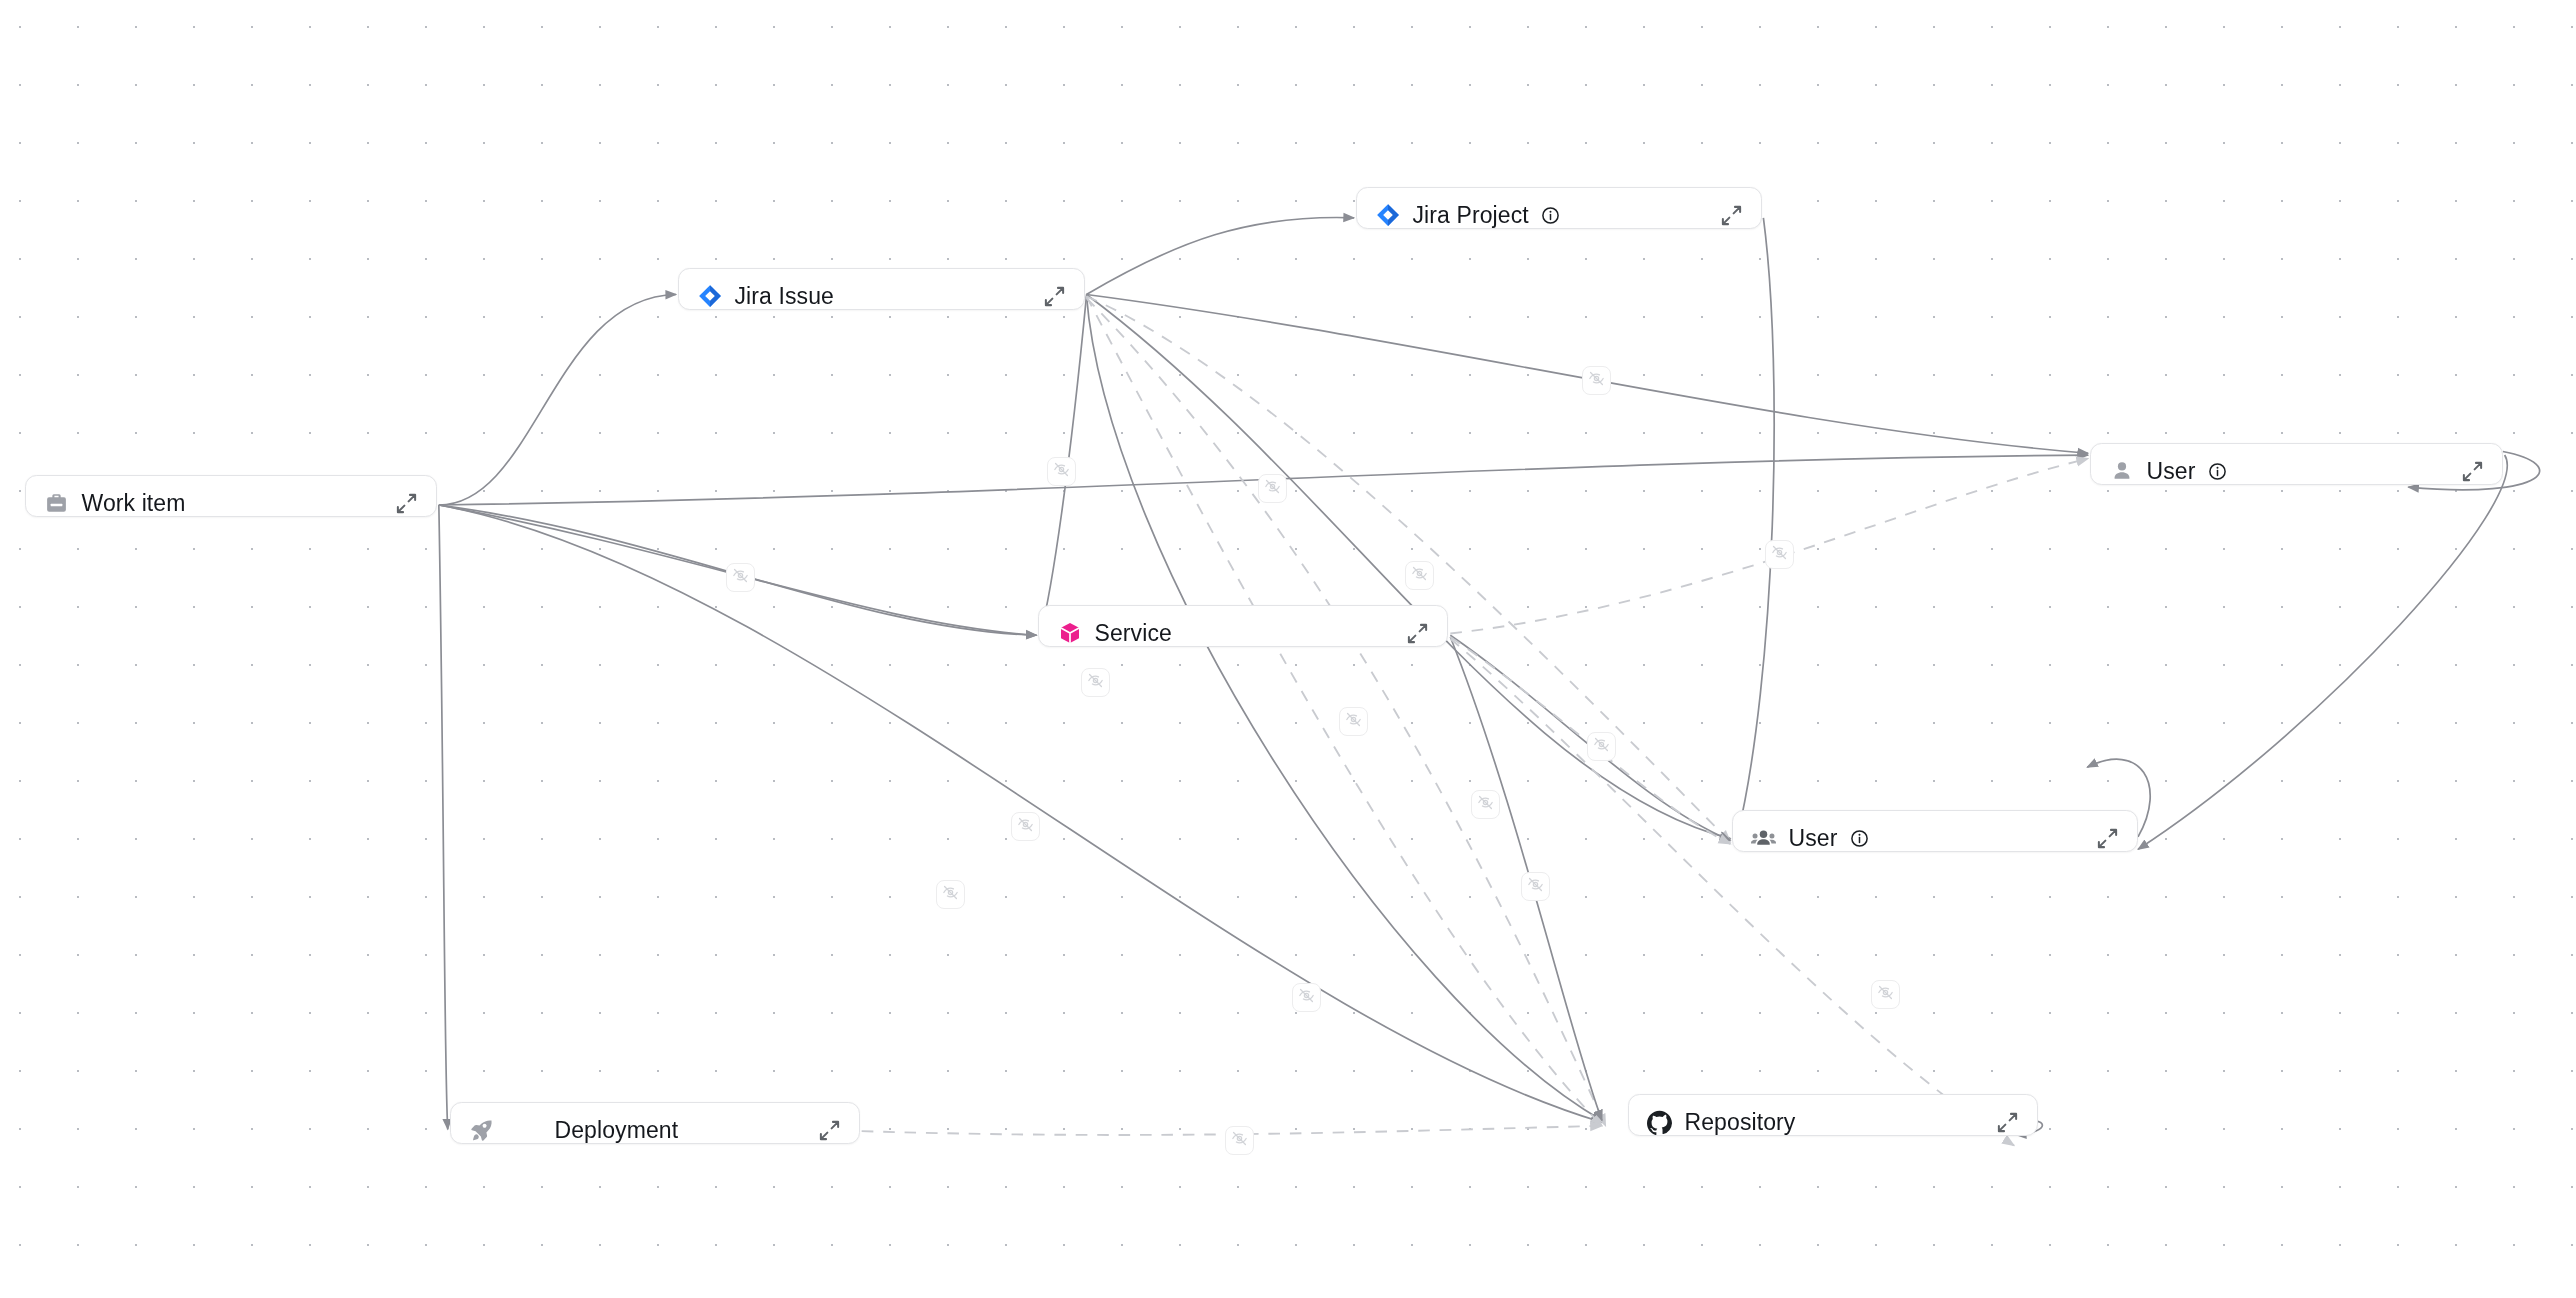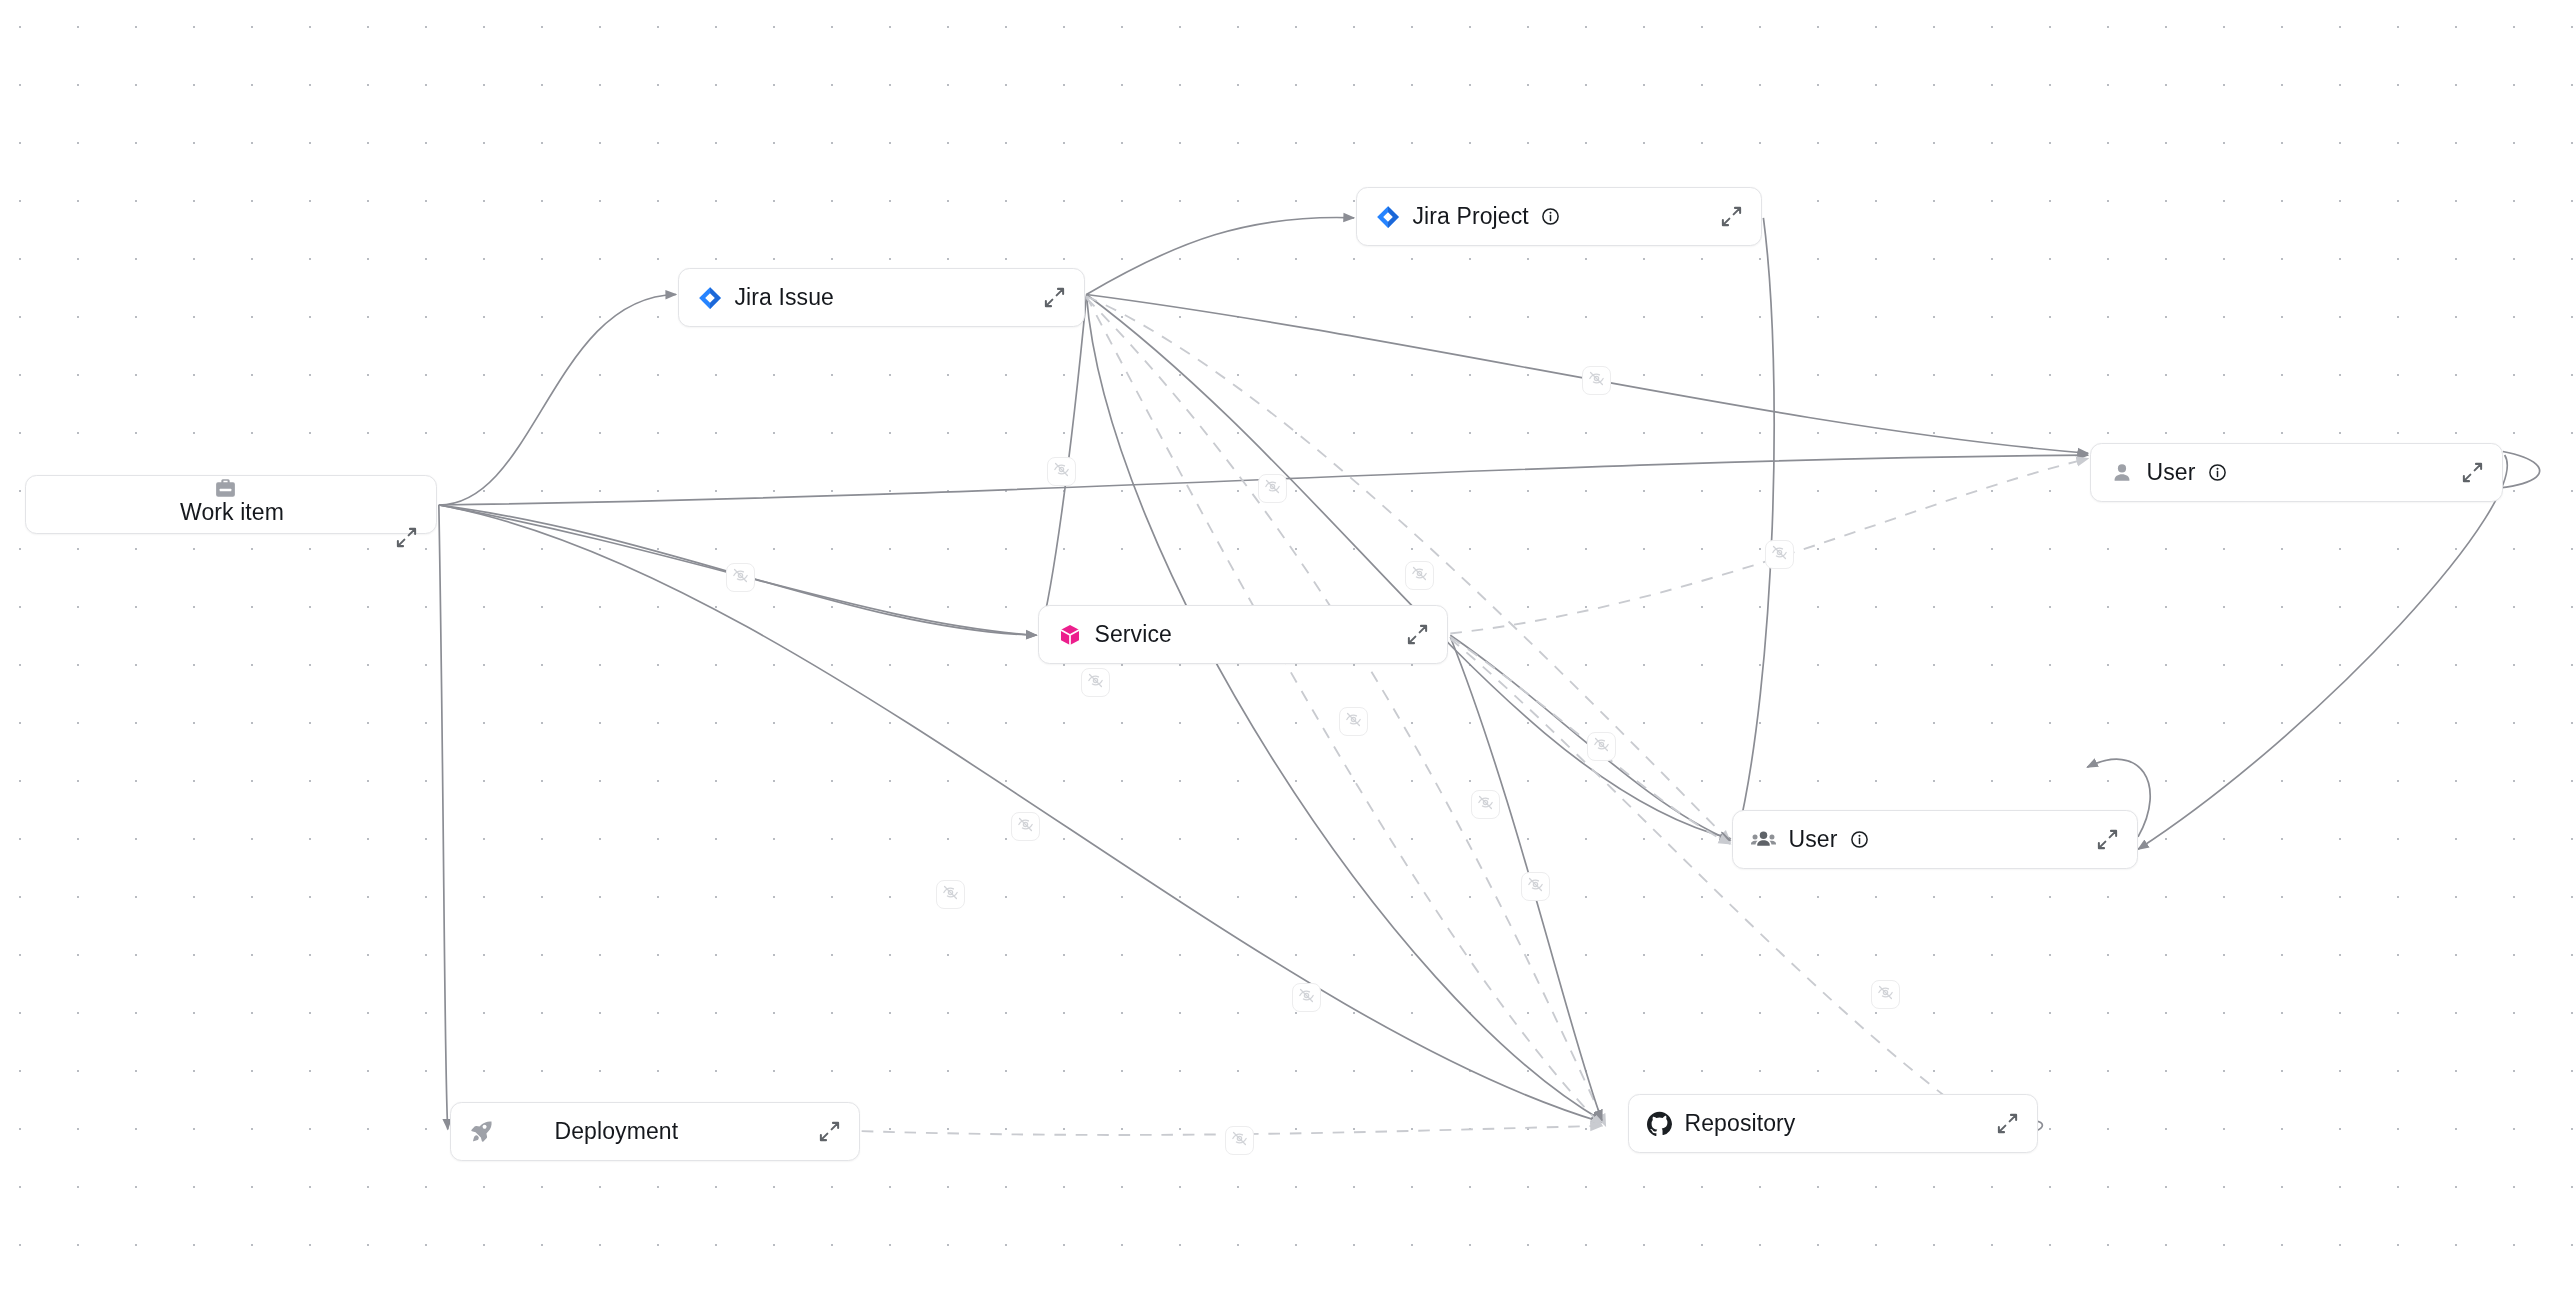--- a/index.html
+++ b/index.html
@@ -23,27 +23,27 @@
   #edge-layer {
     position: absolute;
     inset: 0;
     width: 2576px;
     height: 1299px;
     pointer-events: none;
   }
   .node {
     position: absolute;
     box-sizing: border-box;
-    height: 59px;
+    height: 42px;
     background: #ffffff;
     border: 1.4px solid #e3e4e7;
     border-radius: 11.6px;
     display: flex;
     align-items: center;
-    padding: 0 16px 0 18px;
+    padding: 14px 16px 0 18px;
     box-shadow: 0 0.9px 1.8px rgba(16,18,22,0.045);
   }
   .node-icon {
     width: 25px;
     height: 25px;
     flex: 0 0 25px;
     display: flex;
     align-items: center;
     justify-content: center;
     margin-right: 12.5px;
@@ -126,21 +126,21 @@
         <path d="M 1626 716 C 1800 860 2050 1150 2258 1284" fill="none" stroke="#c9cbd0" stroke-width="2.1" stroke-dasharray="13 11" marker-end="url(#arrow-dashed)"></path>
         <path d="M 966 1268 C 1300 1278 1560 1268 1796 1262" fill="none" stroke="#c9cbd0" stroke-width="2.1" stroke-dasharray="13 11" marker-end="url(#arrow-dashed)"></path>
         <path d="M 2808 510 C 2840 560 2600 820 2397 952" fill="none" stroke="#8b8d94" stroke-width="1.9" marker-end="url(#arrow-solid)"></path>
         <path d="M 2806 506 C 2880 520 2860 560 2700 546" fill="none" stroke="#8b8d94" stroke-width="1.9" marker-end="url(#arrow-solid)"></path>
         <path d="M 2397 938 C 2430 880 2400 830 2340 860" fill="none" stroke="#8b8d94" stroke-width="1.9" marker-end="url(#arrow-solid)"></path>
         <path d="M 2258 1258 C 2300 1250 2300 1270 2260 1272" fill="none" stroke="#8b8d94" stroke-width="1.9" marker-end="url(#arrow-solid)"></path>
       </g>
   </svg>
 
   <div id="nodes-layer">
-      <div class="node" style="left: 25px; top: 475px; width: 412px; flex-direction: column;">
+      <div class="node" style="left: 25px; top: 475px; width: 412px;">
         <span class="node-icon">
           <svg width="25" height="25" viewBox="0 0 24 24" aria-hidden="true">
             <path fill="#9ea1a8" d="M9.5 3h5A1.5 1.5 0 0 1 16 4.5V6h3.2A1.8 1.8 0 0 1 21 7.8V18a2 2 0 0 1-2 2H5a2 2 0 0 1-2-2V7.8A1.8 1.8 0 0 1 4.8 6H8V4.5A1.5 1.5 0 0 1 9.5 3Zm.5 3h4V4.6h-4V6Z"></path>
             <rect x="6.4" y="12.2" width="11.2" height="2.4" rx="0.5" fill="#ffffff"></rect>
           </svg>
         </span>
         <span class="node-label">Work item</span>
         <span class="expand-btn">
           <svg width="23" height="23" viewBox="0 0 24 24" aria-hidden="true">
             <path d="M14.2 9.8 21 3m0 0h-5.4M21 3v5.4M9.8 14.2 3 21m0 0h5.4M3 21v-5.4" stroke="#5f6368" stroke-width="2.1" fill="none" stroke-linecap="round" stroke-linejoin="round"></path>

